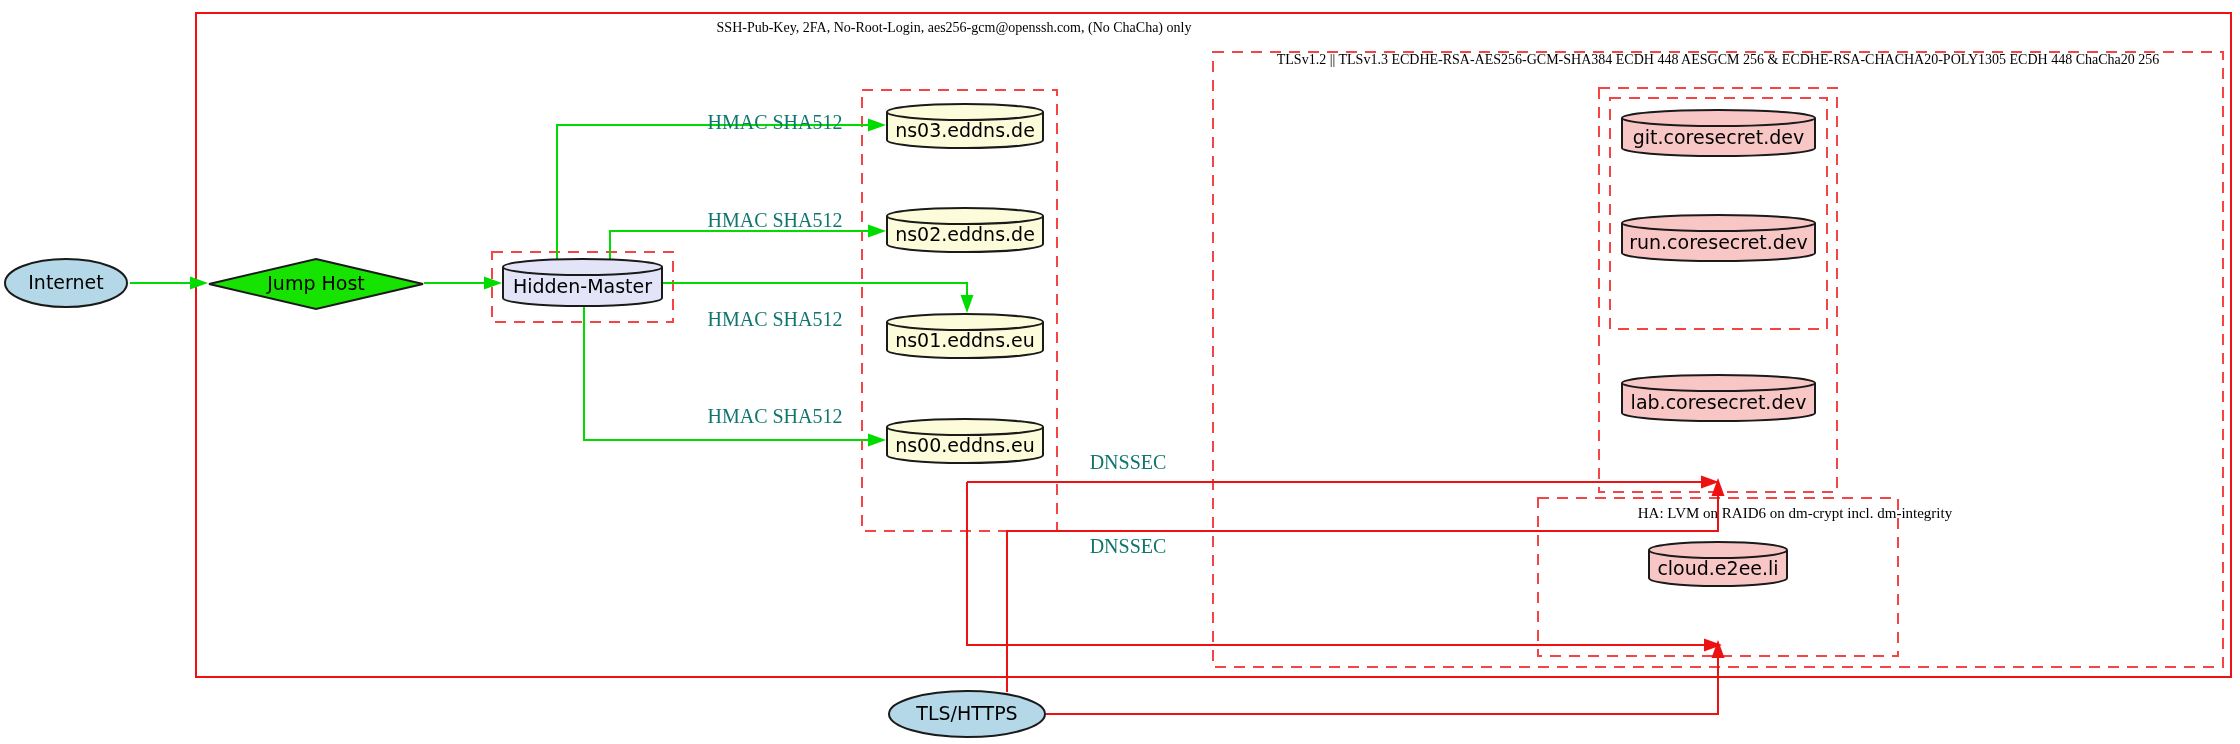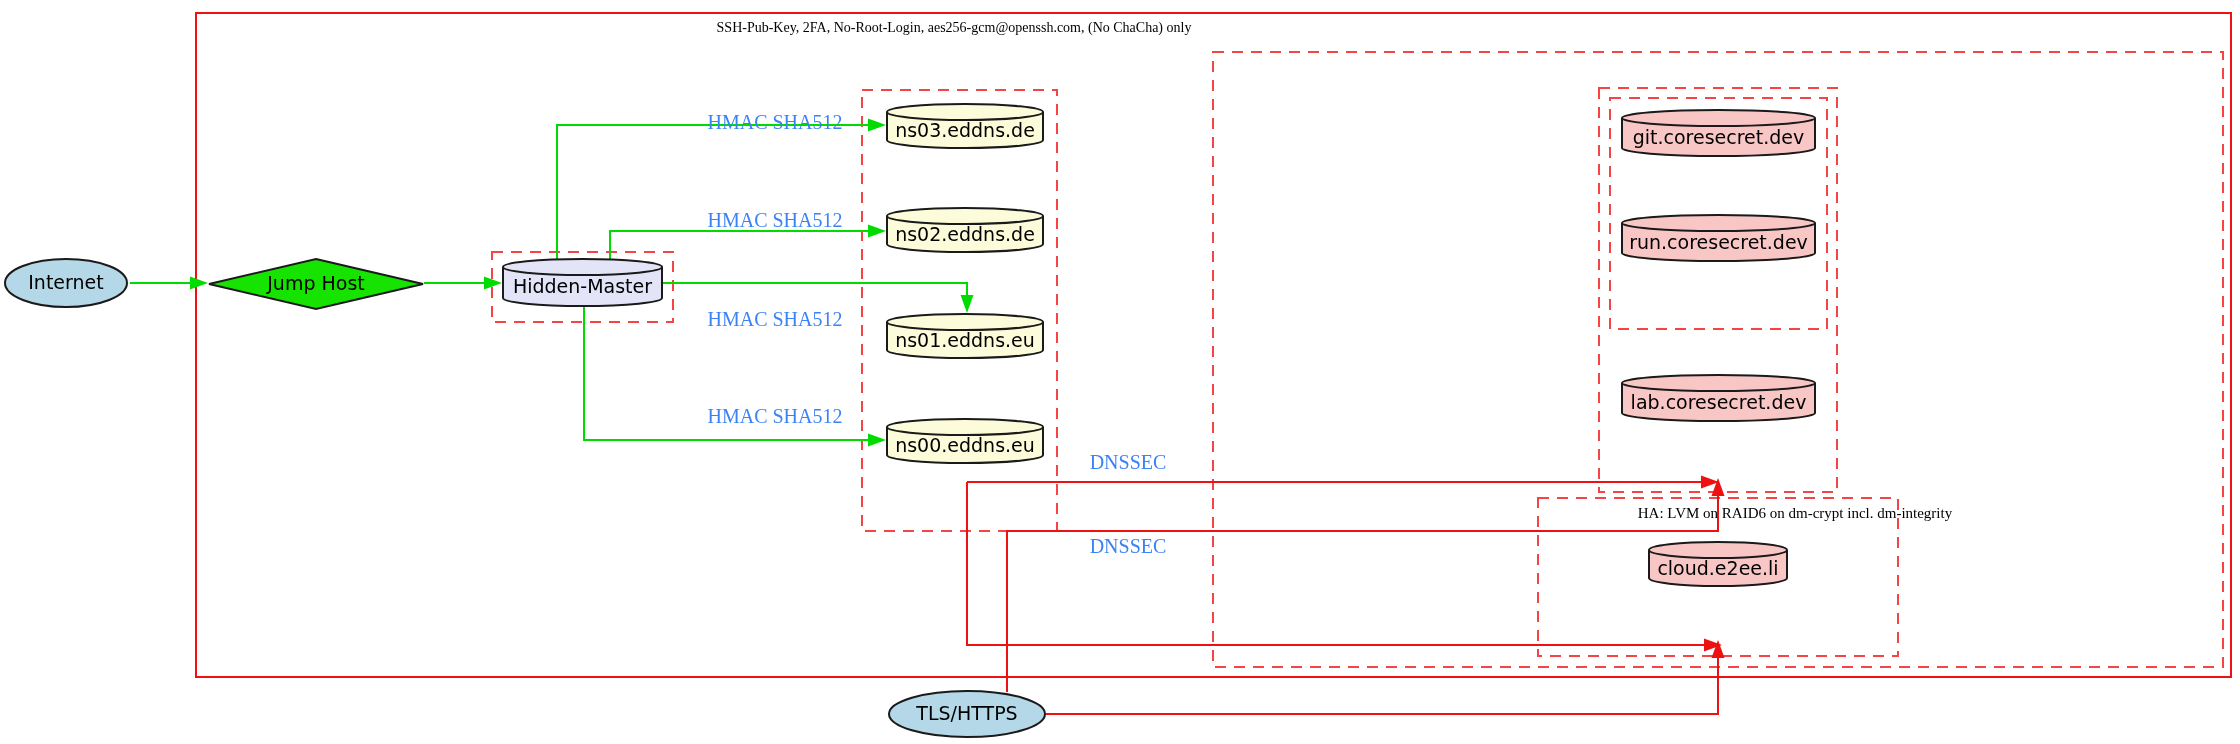--- a/index.html
+++ b/index.html
@@ -1,21 +1,21 @@
 <!DOCTYPE html>
 <html><head>
 <meta charset="utf-8">
 <style>
   html,body{margin:0;padding:0;background:#ffffff;}
   #canvas{position:relative;width:2240px;height:744px;background:#ffffff;overflow:hidden;
           font-family:"Liberation Serif", serif;}
   #layer{position:absolute;left:0;top:0;}
   .clabel{position:absolute;transform:translate(-50%,-50%);white-space:nowrap;color:#000;
           font-family:"Liberation Serif", serif;}
-  .elabel{position:absolute;transform:translate(-50%,-50%);white-space:nowrap;color:#3b82f6;
+  .elabel{position:absolute;transform:translate(-50%,-50%);white-space:nowrap;color:#0f766e;
           font-family:"Liberation Serif", serif;font-size:20px;}
 </style>
 </head>
 <body>
 
 <div id="canvas">
   <svg id="layer" width="2240" height="744" viewBox="0 0 2240 744">
       <rect x="196" y="13" width="2035" height="664" fill="none" stroke="#ee1111" stroke-width="2"></rect>
       <rect x="1213" y="52" width="1010" height="615" fill="none" stroke="#f34545" stroke-width="2" stroke-dasharray="11 8"></rect>
       <rect x="862" y="90" width="195" height="441" fill="none" stroke="#f34545" stroke-width="2" stroke-dasharray="11 8"></rect>
@@ -71,20 +71,21 @@
       <path d="M 1622,383 A 96.5,8 0 0 1 1815,383 L 1815,413 A 96.5,8 0 0 1 1622,413 Z" fill="#f9c6c6" stroke="#1a1a1a" stroke-width="2"></path>
       <path d="M 1622,383 A 96.5,8 0 0 0 1815,383" fill="none" stroke="#1a1a1a" stroke-width="2"></path>
       <text x="1718.5" y="403" text-anchor="middle" dominant-baseline="middle" fill="#000" font-family="&quot;DejaVu Sans&quot;, sans-serif" font-size="19px">lab.coresecret.dev</text>
       <path d="M 1649,550 A 69,8 0 0 1 1787,550 L 1787,578 A 69,8 0 0 1 1649,578 Z" fill="#f9c6c6" stroke="#1a1a1a" stroke-width="2"></path>
       <path d="M 1649,550 A 69,8 0 0 0 1787,550" fill="none" stroke="#1a1a1a" stroke-width="2"></path>
       <text x="1718" y="569" text-anchor="middle" dominant-baseline="middle" fill="#000" font-family="&quot;DejaVu Sans&quot;, sans-serif" font-size="19px">cloud.e2ee.li</text>
       <ellipse cx="967" cy="714" rx="78" ry="23" fill="#b5d8e8" stroke="#1a1a1a" stroke-width="2"></ellipse>
       <text x="967" y="714" text-anchor="middle" dominant-baseline="middle" fill="#000" font-family="&quot;DejaVu Sans&quot;, sans-serif" font-size="19px">TLS/HTTPS</text>
     </svg>
 <div class="clabel" style="left: 954px; top: 28px; font-size: 14px; font-family: Liberation Serif, serif;">SSH-Pub-Key, 2FA, No-Root-Login, aes256-gcm@openssh.com, (No ChaCha) only</div>
+    <div class="clabel" style="left: 1718px; top: 60px; font-size: 14px;">TLSv1.2 || TLSv1.3 ECDHE-RSA-AES256-GCM-SHA384 ECDH 448 AESGCM 256 &amp; ECDHE-RSA-CHACHA20-POLY1305 ECDH 448 ChaCha20 256</div>
     <div class="clabel" style="left: 1795px; top: 513px; font-size: 15px;">HA: LVM on RAID6 on dm-crypt incl. dm-integrity</div>
     <div class="elabel" style="left: 775px; top: 122px;">HMAC SHA512</div>
     <div class="elabel" style="left: 775px; top: 220px;">HMAC SHA512</div>
     <div class="elabel" style="left: 775px; top: 319px;">HMAC SHA512</div>
     <div class="elabel" style="left: 775px; top: 416px;">HMAC SHA512</div>
     <div class="elabel" style="left: 1128px; top: 462px;">DNSSEC</div>
     <div class="elabel" style="left: 1128px; top: 546px;">DNSSEC</div>
   </div>
 
 </body></html>

